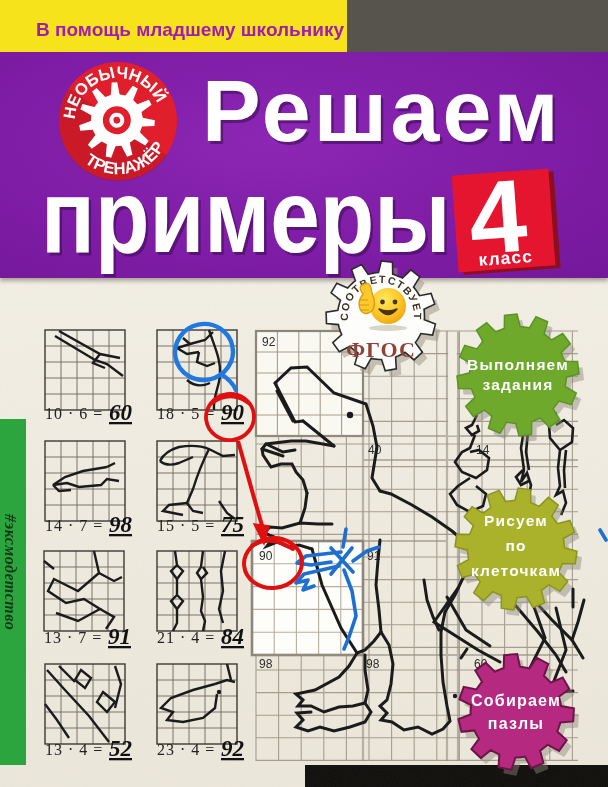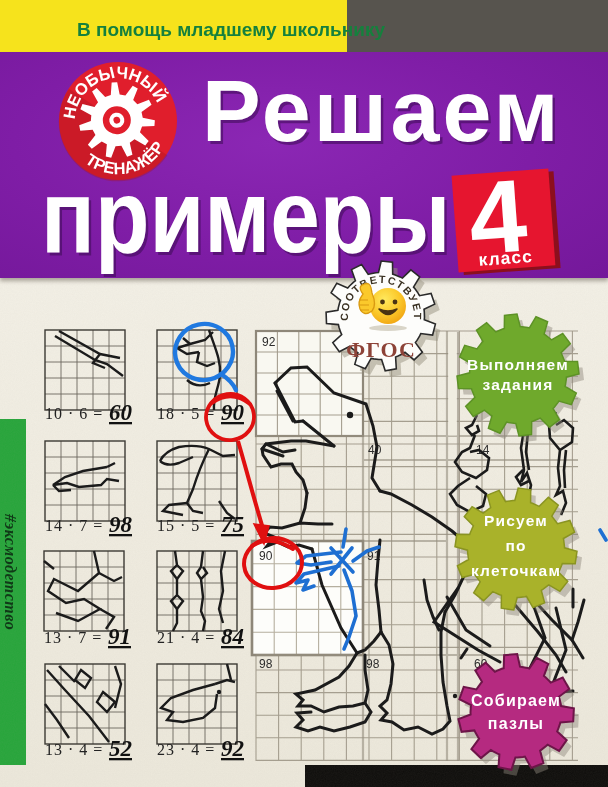--- a/index.html
+++ b/index.html
@@ -9,21 +9,21 @@
 </head>
 <body>
 <div id="page">
 
 <div class="abs" style="left:0;top:278px;width:608px;height:509px;background:linear-gradient(180deg,#f3f0e6 0%,#efebdf 60%,#ece8db 100%);"></div>
 
 <div class="abs" style="left:0;top:0;width:608px;height:52px;background:#57544e;"></div>
 
 <div class="abs" style="left:0;top:0;width:347px;height:52px;background:#f6e31c;"></div>
 
-<div class="abs" style="left:36px;top:19px;font-size:19px;font-weight:bold;color:#15803d;white-space:nowrap;margin-left:41px;">В помощь младшему школьнику</div>
+<div class="abs" style="left:36px;top:19px;font-size:19px;font-weight:bold;color:#a21caf;white-space:nowrap;">В помощь младшему школьнику</div>
 
 <div class="abs" style="left:0;top:52px;width:608px;height:226px;background:radial-gradient(ellipse at 45% 40%,#8b27b4 0%,#7f1da6 55%,#74189a 100%);box-shadow:0 3px 4px rgba(80,70,60,0.45);"></div>
 
 <div class="abs" style="left:0;top:419px;width:26px;height:346px;background:#26a53a;"></div>
 
 <div class="abs" style="left:0;top:0;width:0;height:0;">
       <span style="position:absolute;left:19px;top:514px;transform:rotate(90deg);transform-origin:0 0;white-space:nowrap;font-family:'Liberation Serif',serif;font-style:italic;font-weight:bold;font-size:16px;letter-spacing:0.5px;color:#0a3512;">#эксмодетство</span>
     </div>
 
 <div class="abs" style="left:305px;top:765px;width:303px;height:22px;background:#0e0d0b;"></div>

